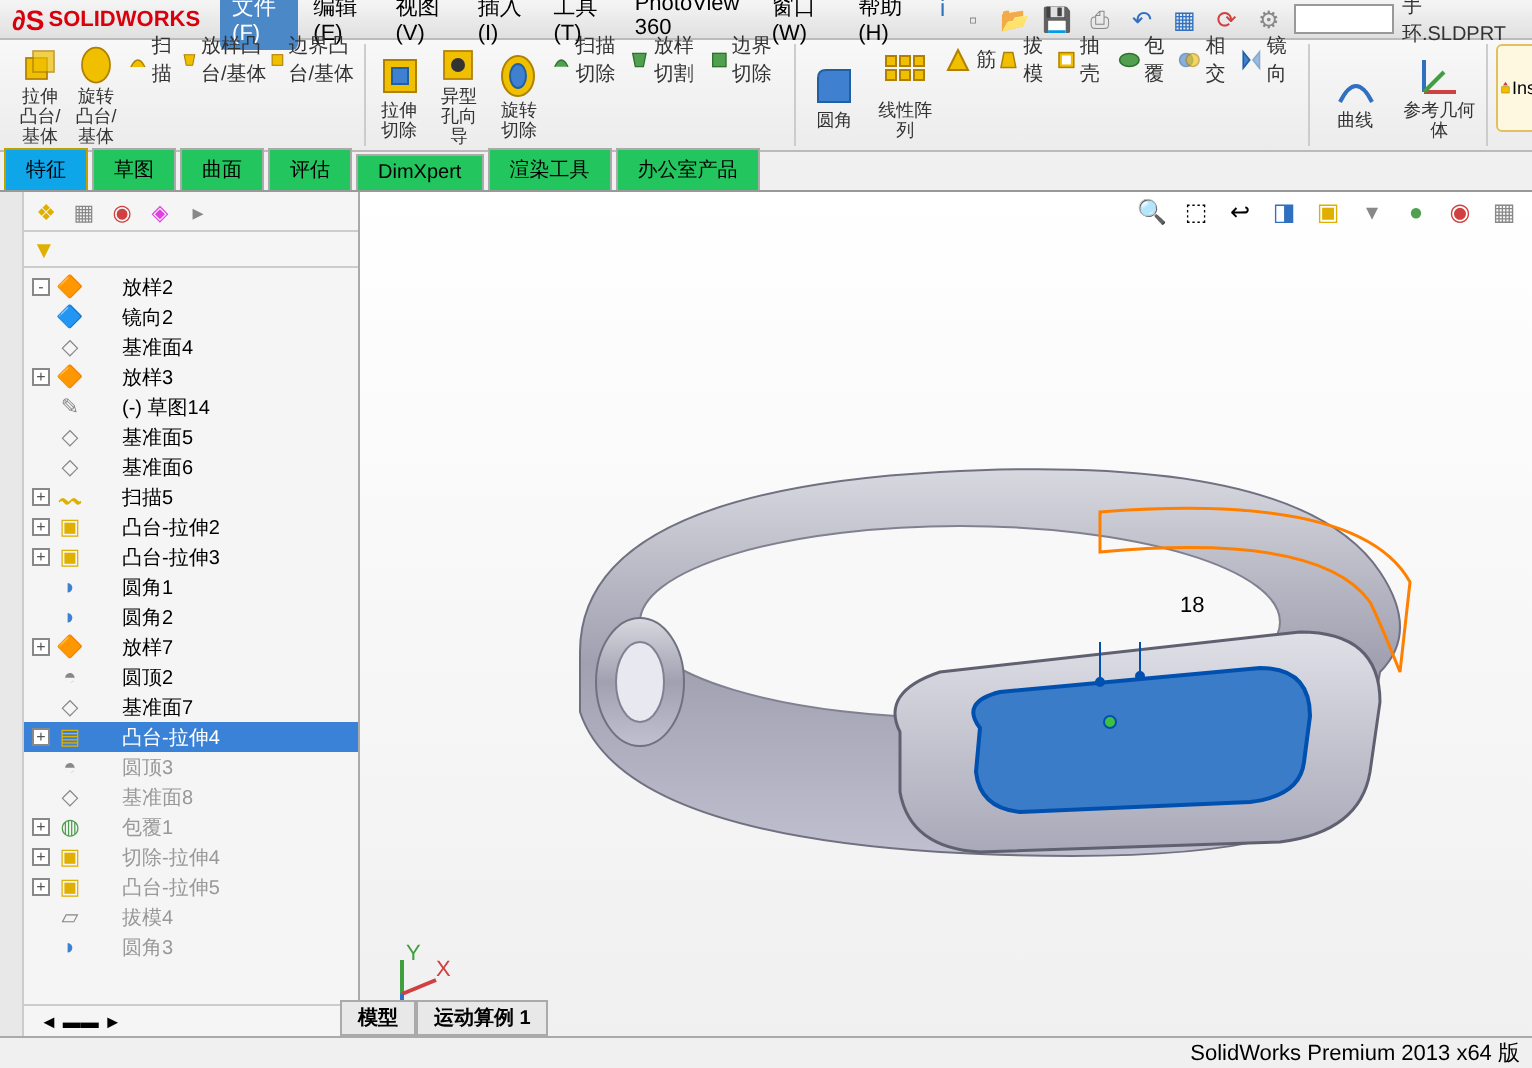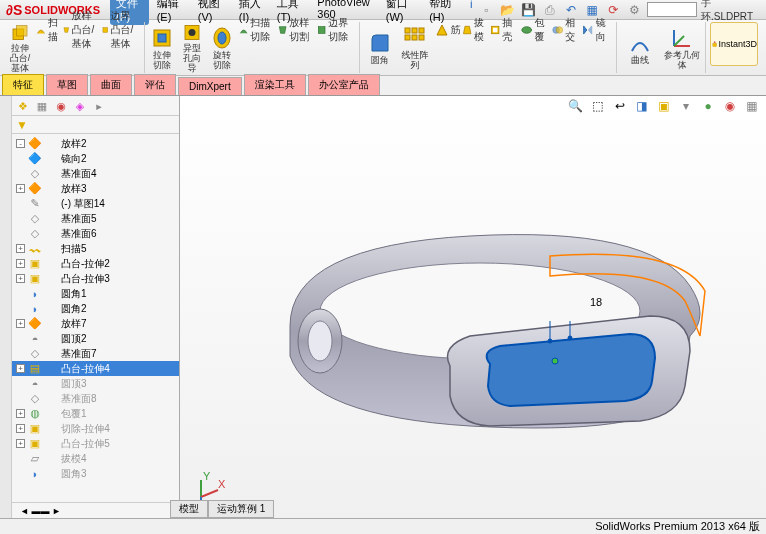--- a/index.html
+++ b/index.html
@@ -22,22 +22,22 @@
 .rbtn-large .ric { width: 24px; height: 24px; }
 .rbtn-large span { font-size: 9px; color: #333; text-align: center; line-height: 10px; }
 .rbtn-small { display: flex; align-items: center; gap: 2px; height: 16px; cursor: pointer; }
 .rbtn-small .ric { width: 14px; height: 14px; }
 .rbtn-small span { font-size: 10px; color: #333; }
 .rcol { display: flex; flex-direction: row; justify-content: center; gap: 1px; }
 .instant3d { width: 48px; height: 44px; background: #fff8e0; border: 1px solid #e0c060; border-radius: 3px; display: flex; align-items: center; justify-content: center; cursor: pointer; }
 .instant3d span { font-size: 9px; }
 
 .tabs { height: 20px; background: #f0f0f0; display: flex; align-items: flex-end; border-bottom: 1px solid #999; padding-left: 2px; }
-.tab { padding: 3px 10px; background: #fca5a5; border: 1px solid #aaa; border-bottom: none; margin-right: 2px; cursor: pointer; font-size: 10px; }
-.tab.active { background: #fde047; border-color: #c0a000; }
+.tab { padding: 3px 10px; background: #22c55e; border: 1px solid #aaa; border-bottom: none; margin-right: 2px; cursor: pointer; font-size: 10px; }
+.tab.active { background: #0ea5e9; border-color: #c0a000; }
 
 .main { display: flex; height: 422px; }
 .sidebar { width: 168px; background: #f5f5f5; border-right: 1px solid #aaa; display: flex; flex-direction: column; }
 .side-icons { height: 20px; display: flex; gap: 1px; padding: 1px 2px; border-bottom: 1px solid #ccc; }
 .side-icons .sic { width: 18px; height: 18px; display: flex; align-items: center; justify-content: center; font-size: 11px; cursor: pointer; }
 .side-toolbar { height: 18px; border-bottom: 1px solid #ccc; display: flex; align-items: center; padding: 0 4px; }
 .flyout { width: 12px; background: #e8e8e8; border-right: 1px solid #ccc; }
 .tree { flex: 1; overflow-y: auto; overflow-x: hidden; padding: 2px 0; }
 .tree-item { display: flex; align-items: center; gap: 3px; padding: 1px 4px; cursor: pointer; height: 15px; }
 .tree-item.selected { background: #3a82d8; color: white; }
@@ -45,21 +45,21 @@
 .tree-item .noexp { width: 9px; }
 .tree-item .tic { width: 14px; height: 14px; display: inline-flex; align-items: center; justify-content: center; }
 .tree-item .lbl { font-size: 10px; white-space: nowrap; margin-left: 16px; }
 .tree-item.dim .lbl { color: #999; }
 .side-scroll { height: 16px; border-top: 1px solid #ccc; display: flex; align-items: center; font-size: 9px; padding-left: 8px; }
 
 .viewport { flex: 1; background: linear-gradient(#ffffff, #f0f0f0); position: relative; }
 .view-toolbar { position: absolute; top: 2px; right: 6px; display: flex; gap: 6px; }
 .vtic { width: 16px; height: 16px; display: flex; align-items: center; justify-content: center; font-size: 12px; cursor: pointer; }
 .triad { position: absolute; bottom: 6px; left: 6px; width: 40px; height: 40px; }
-.bottom-tabs { position: absolute; bottom: 0; left: 150px; display: flex; }
+.bottom-tabs { position: absolute; bottom: 0; left: 150px; display: flex; font-weight: bold; }
 .btab { padding: 1px 8px; background: #e8e8e8; border: 1px solid #aaa; font-size: 10px; cursor: pointer; }
 
 .model-svg { position: absolute; top: 30px; left: 30px; }
 
 .statusbar { height: 16px; background: #f0f0f0; border-top: 1px solid #aaa; display: flex; align-items: center; padding: 0 6px; font-size: 10px; justify-content: flex-end; }
 
 
 .col-y { fill: #f0c000; stroke: #b08000; }
 .col-b { fill: #4080d0; stroke: #2060a0; }
 .col-g { fill: #50a050; stroke: #307030; }
@@ -99,20 +99,26 @@
 
 <div class="ribbon">
   <div class="ribbon-group">
     <div class="rbtn-large">
       <svg class="ric" viewBox="0 0 24 24">
           <rect class="col-y" x="4" y="8" width="12" height="12"></rect>
           <rect class="col-y" x="8" y="4" width="12" height="12" opacity="0.7"></rect>
         </svg>
       <span>拉伸凸台/基体</span>
     </div>
+    <div class="rbtn-large">
+      <svg class="ric" viewBox="0 0 24 24">
+          <ellipse class="col-y" cx="12" cy="12" rx="8" ry="10"></ellipse>
+        </svg>
+      <span>旋转凸台/基体</span>
+    </div>
     <div class="rcol">
       <div class="rbtn-small">
           <svg class="ric" viewBox="0 0 14 14">
             <path class="col-y" d="M2 12 Q7 2 12 12"></path>
           </svg>
           <span>扫描</span>
         </div>
       <div class="rbtn-small">
           <svg class="ric" viewBox="0 0 14 14">
             <path class="col-y" d="M2 2 L12 2 L10 12 L4 12 Z"></path>

